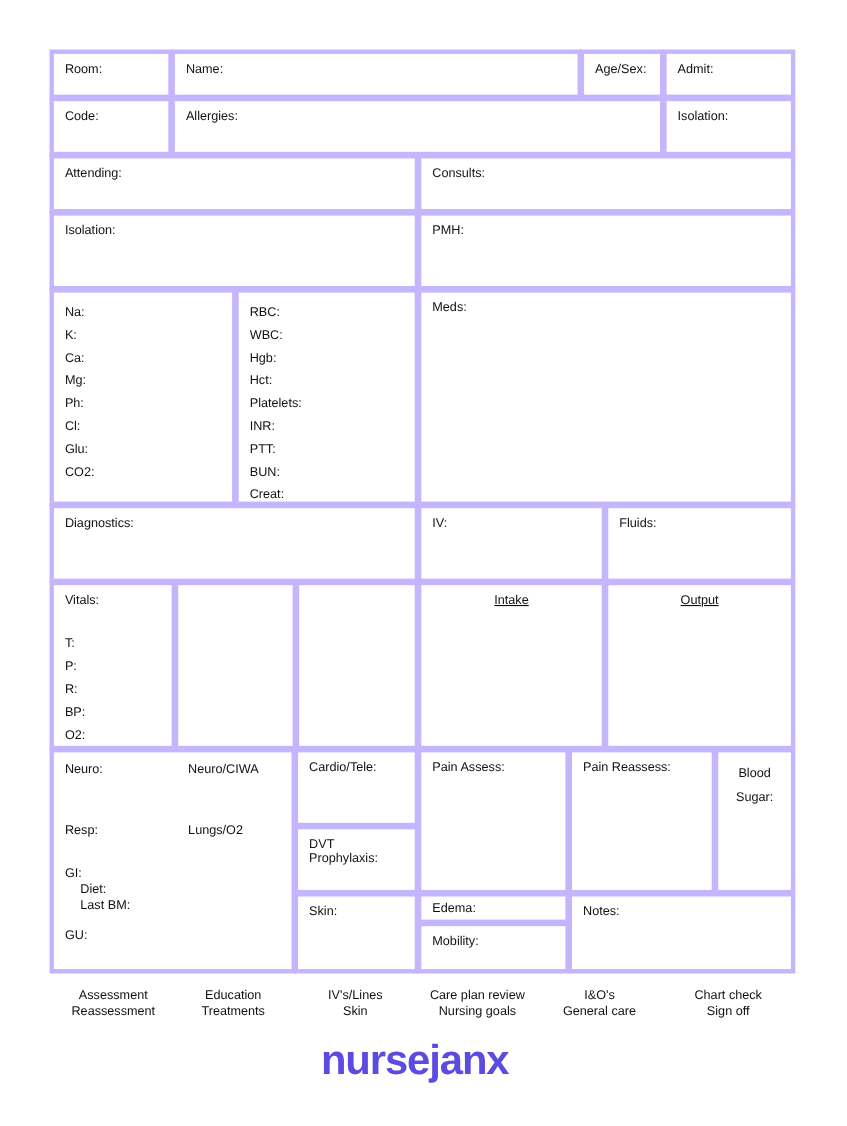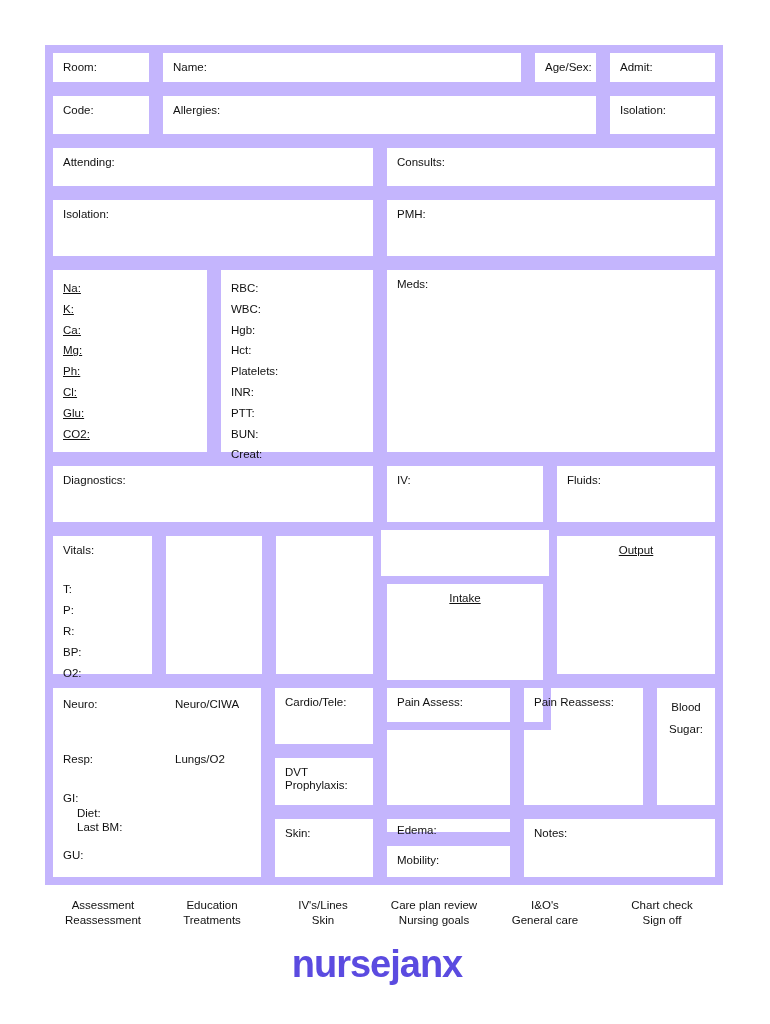--- a/index.html
+++ b/index.html
@@ -7,21 +7,21 @@
     position:relative;
     width:770px; height:1024px;
     background:#ffffff;
     font-family:"Liberation Sans", sans-serif;
     color:#111111;
     overflow:hidden;
   }
   .cell {
     position:absolute;
     box-sizing:border-box;
-    border:8px solid #c4b5fd;
+    border:4px solid #c4b5fd;
     padding:8px 10px;
     font-size:11.5px;
     line-height:13px;
     background:transparent;
   }
   .lablist { line-height:20.8px; }
   .center { text-align:center; }
   .io-head { display:inline-block; text-decoration:underline; }
   .vit-items { margin-top:22px; line-height:21px; }
   .abs { position:absolute; white-space:nowrap; }
@@ -56,21 +56,21 @@
   <div class="cell" style="left:45px;top:88px;width:112px;height:54px;">Code:</div>
   <div class="cell" style="left:155px;top:88px;width:449px;height:54px;">Allergies:</div>
   <div class="cell" style="left:602px;top:88px;width:121px;height:54px;">Isolation:</div>
 
   <div class="cell" style="left:45px;top:140px;width:336px;height:54px;">Attending:</div>
   <div class="cell" style="left:379px;top:140px;width:344px;height:54px;">Consults:</div>
 
   <div class="cell" style="left:45px;top:192px;width:336px;height:72px;">Isolation:</div>
   <div class="cell" style="left:379px;top:192px;width:344px;height:72px;">PMH:</div>
 
-  <div class="cell lablist" style="left:45px;top:262px;width:170px;height:198px;text-decoration:underline;">
+  <div class="cell lablist" style="left:45px;top:262px;width:170px;height:198px;">
     <div>Na:</div>
     <div>K:</div>
     <div>Ca:</div>
     <div>Mg:</div>
     <div>Ph:</div>
     <div>Cl:</div>
     <div>Glu:</div>
     <div>CO2:</div>
   </div>
   <div class="cell lablist" style="left:213px;top:262px;width:168px;height:198px;">
@@ -95,21 +95,21 @@
     <div class="vit-items">
       <div>T:</div>
       <div>P:</div>
       <div>R:</div>
       <div>BP:</div>
       <div>O2:</div>
     </div>
   </div>
   <div class="cell" style="left:158px;top:528px;width:112px;height:154px;"></div>
   <div class="cell" style="left:268px;top:528px;width:113px;height:154px;"></div>
-  <div class="cell center" style="left:379px;top:528px;width:172px;height:154px;margin-top:48px;">
+  <div class="cell center" style="left:379px;top:528px;width:172px;height:154px;">
     <span class="io-head">Intake</span>
   </div>
   <div class="cell center" style="left:549px;top:528px;width:174px;height:154px;">
     <span class="io-head">Output</span>
   </div>
 
   <div class="cell" style="left:45px;top:680px;width:224px;height:205px;">
     <span class="abs" style="left:10px;top:10px;">Neuro:</span>
     <span class="abs" style="left:122px;top:10px;">Neuro/CIWA</span>
     <span class="abs" style="left:10px;top:65px;">Resp:</span>

